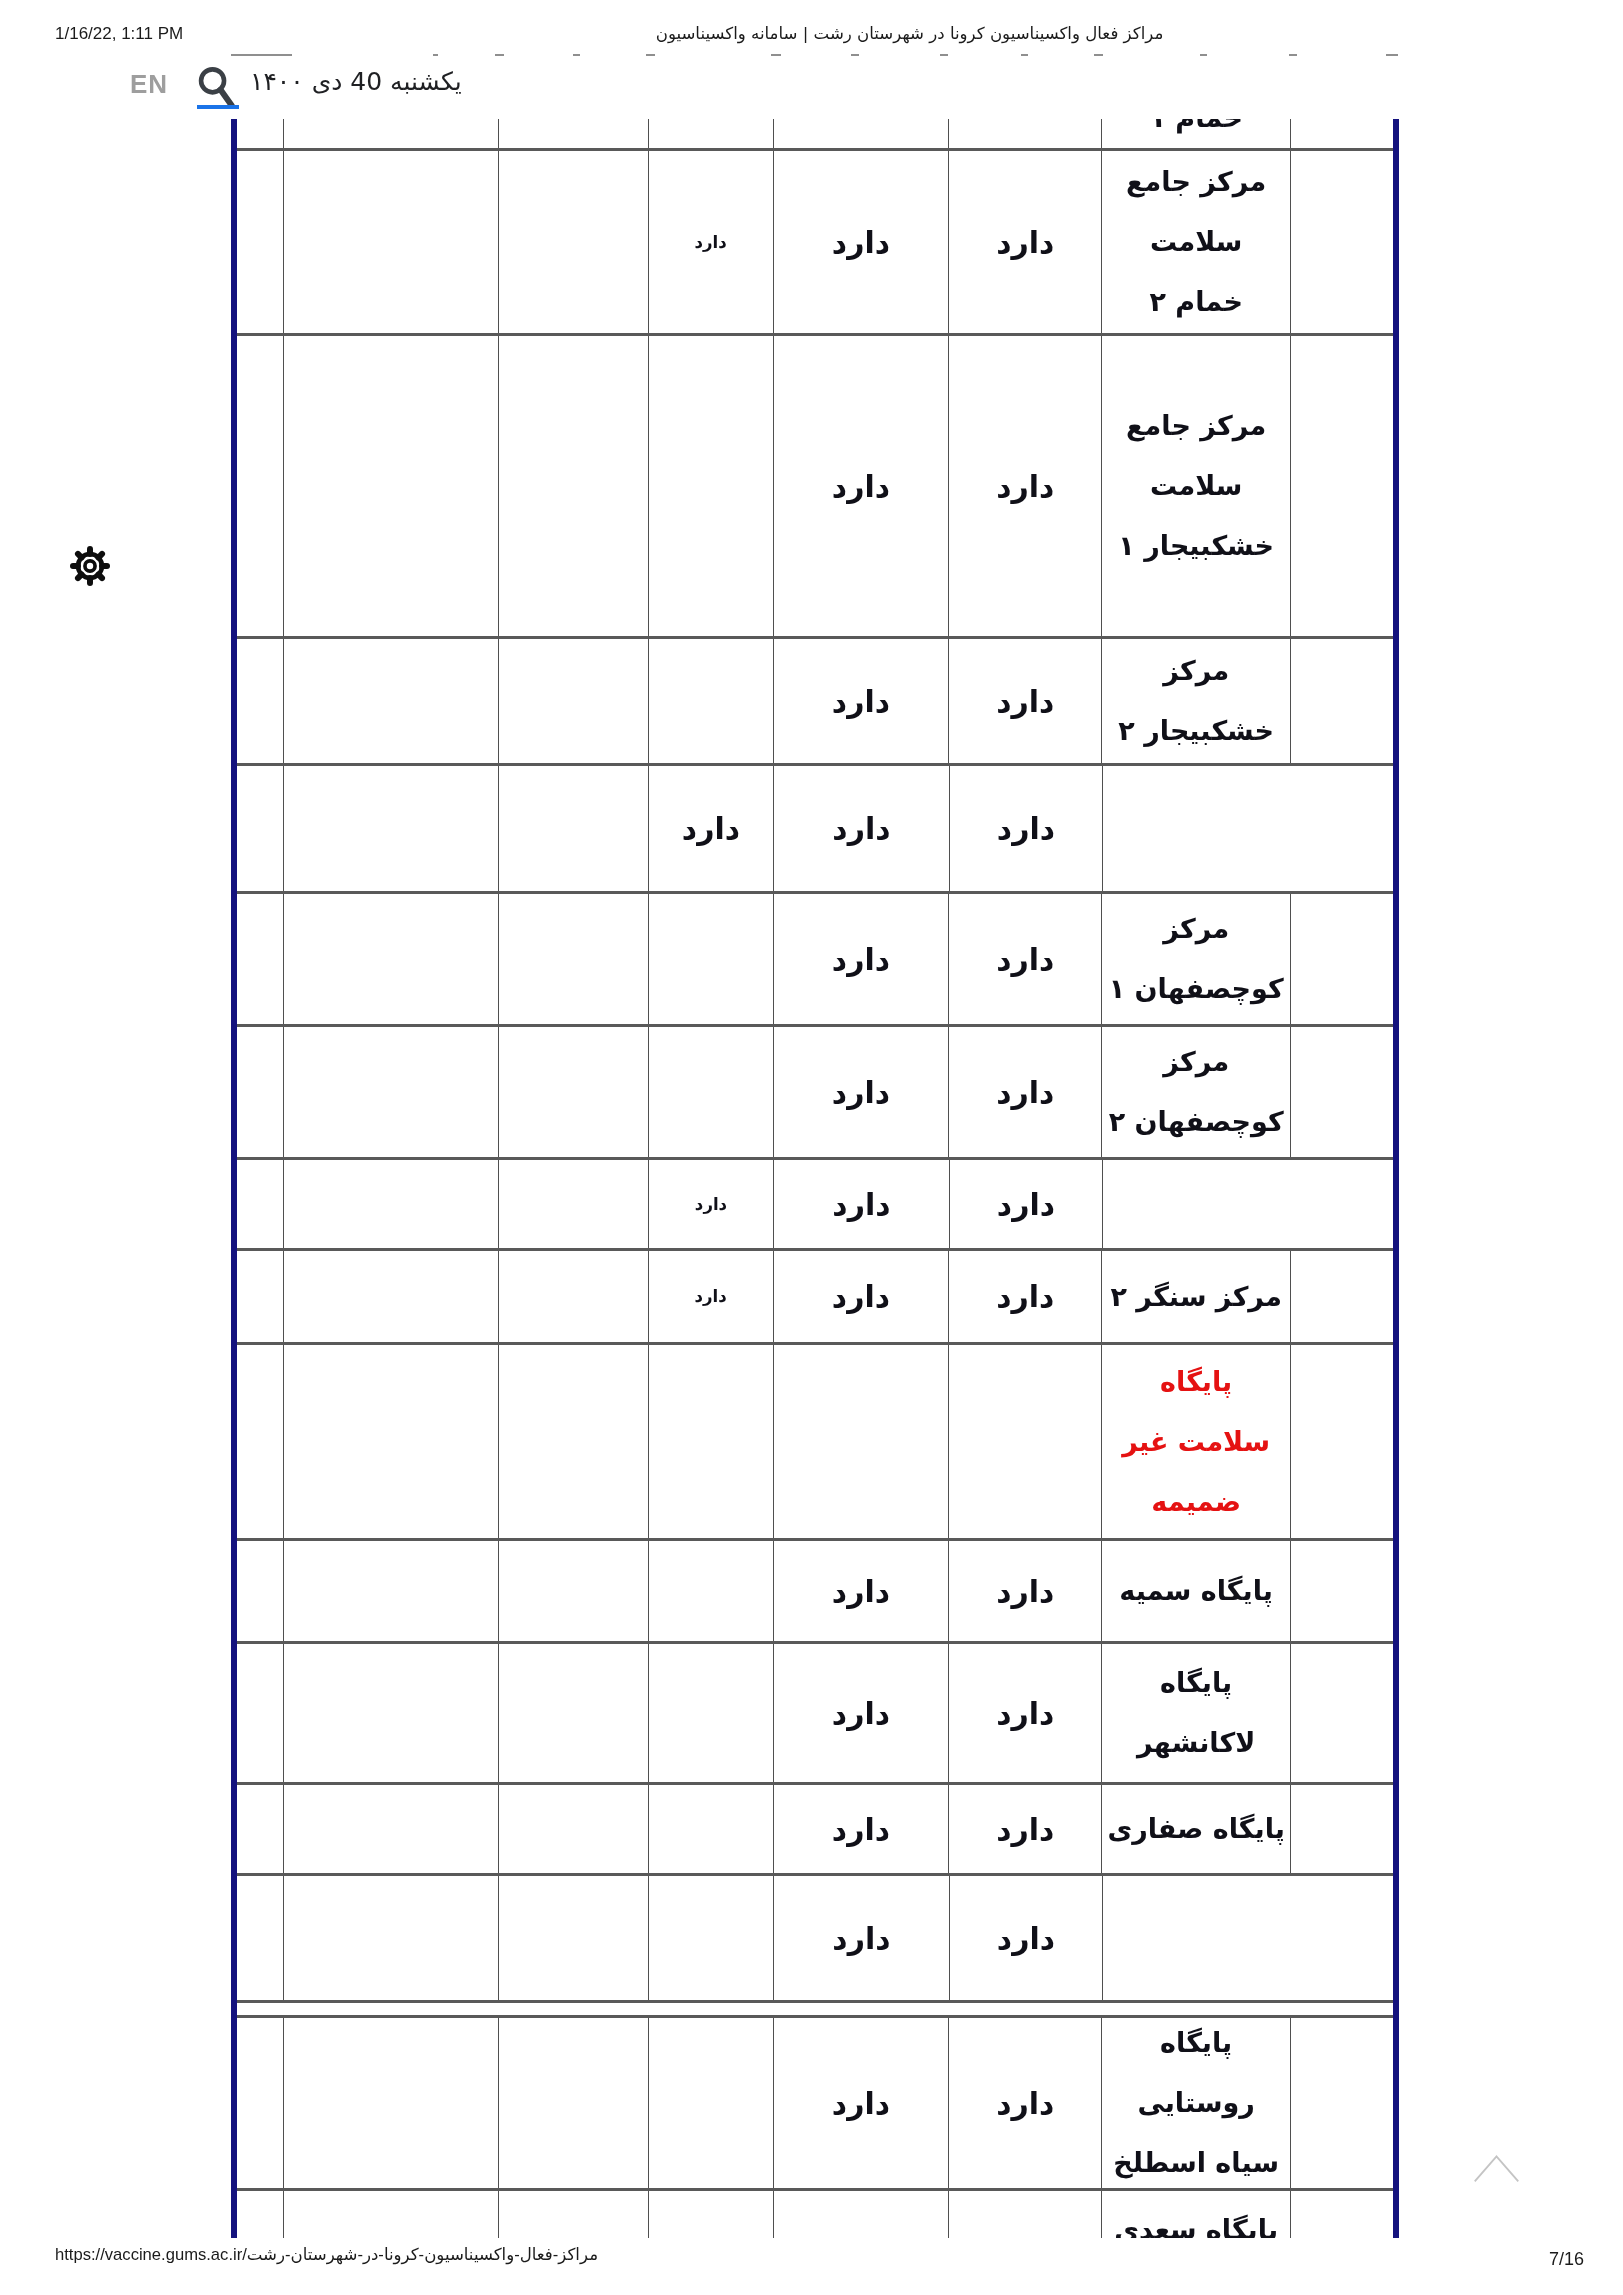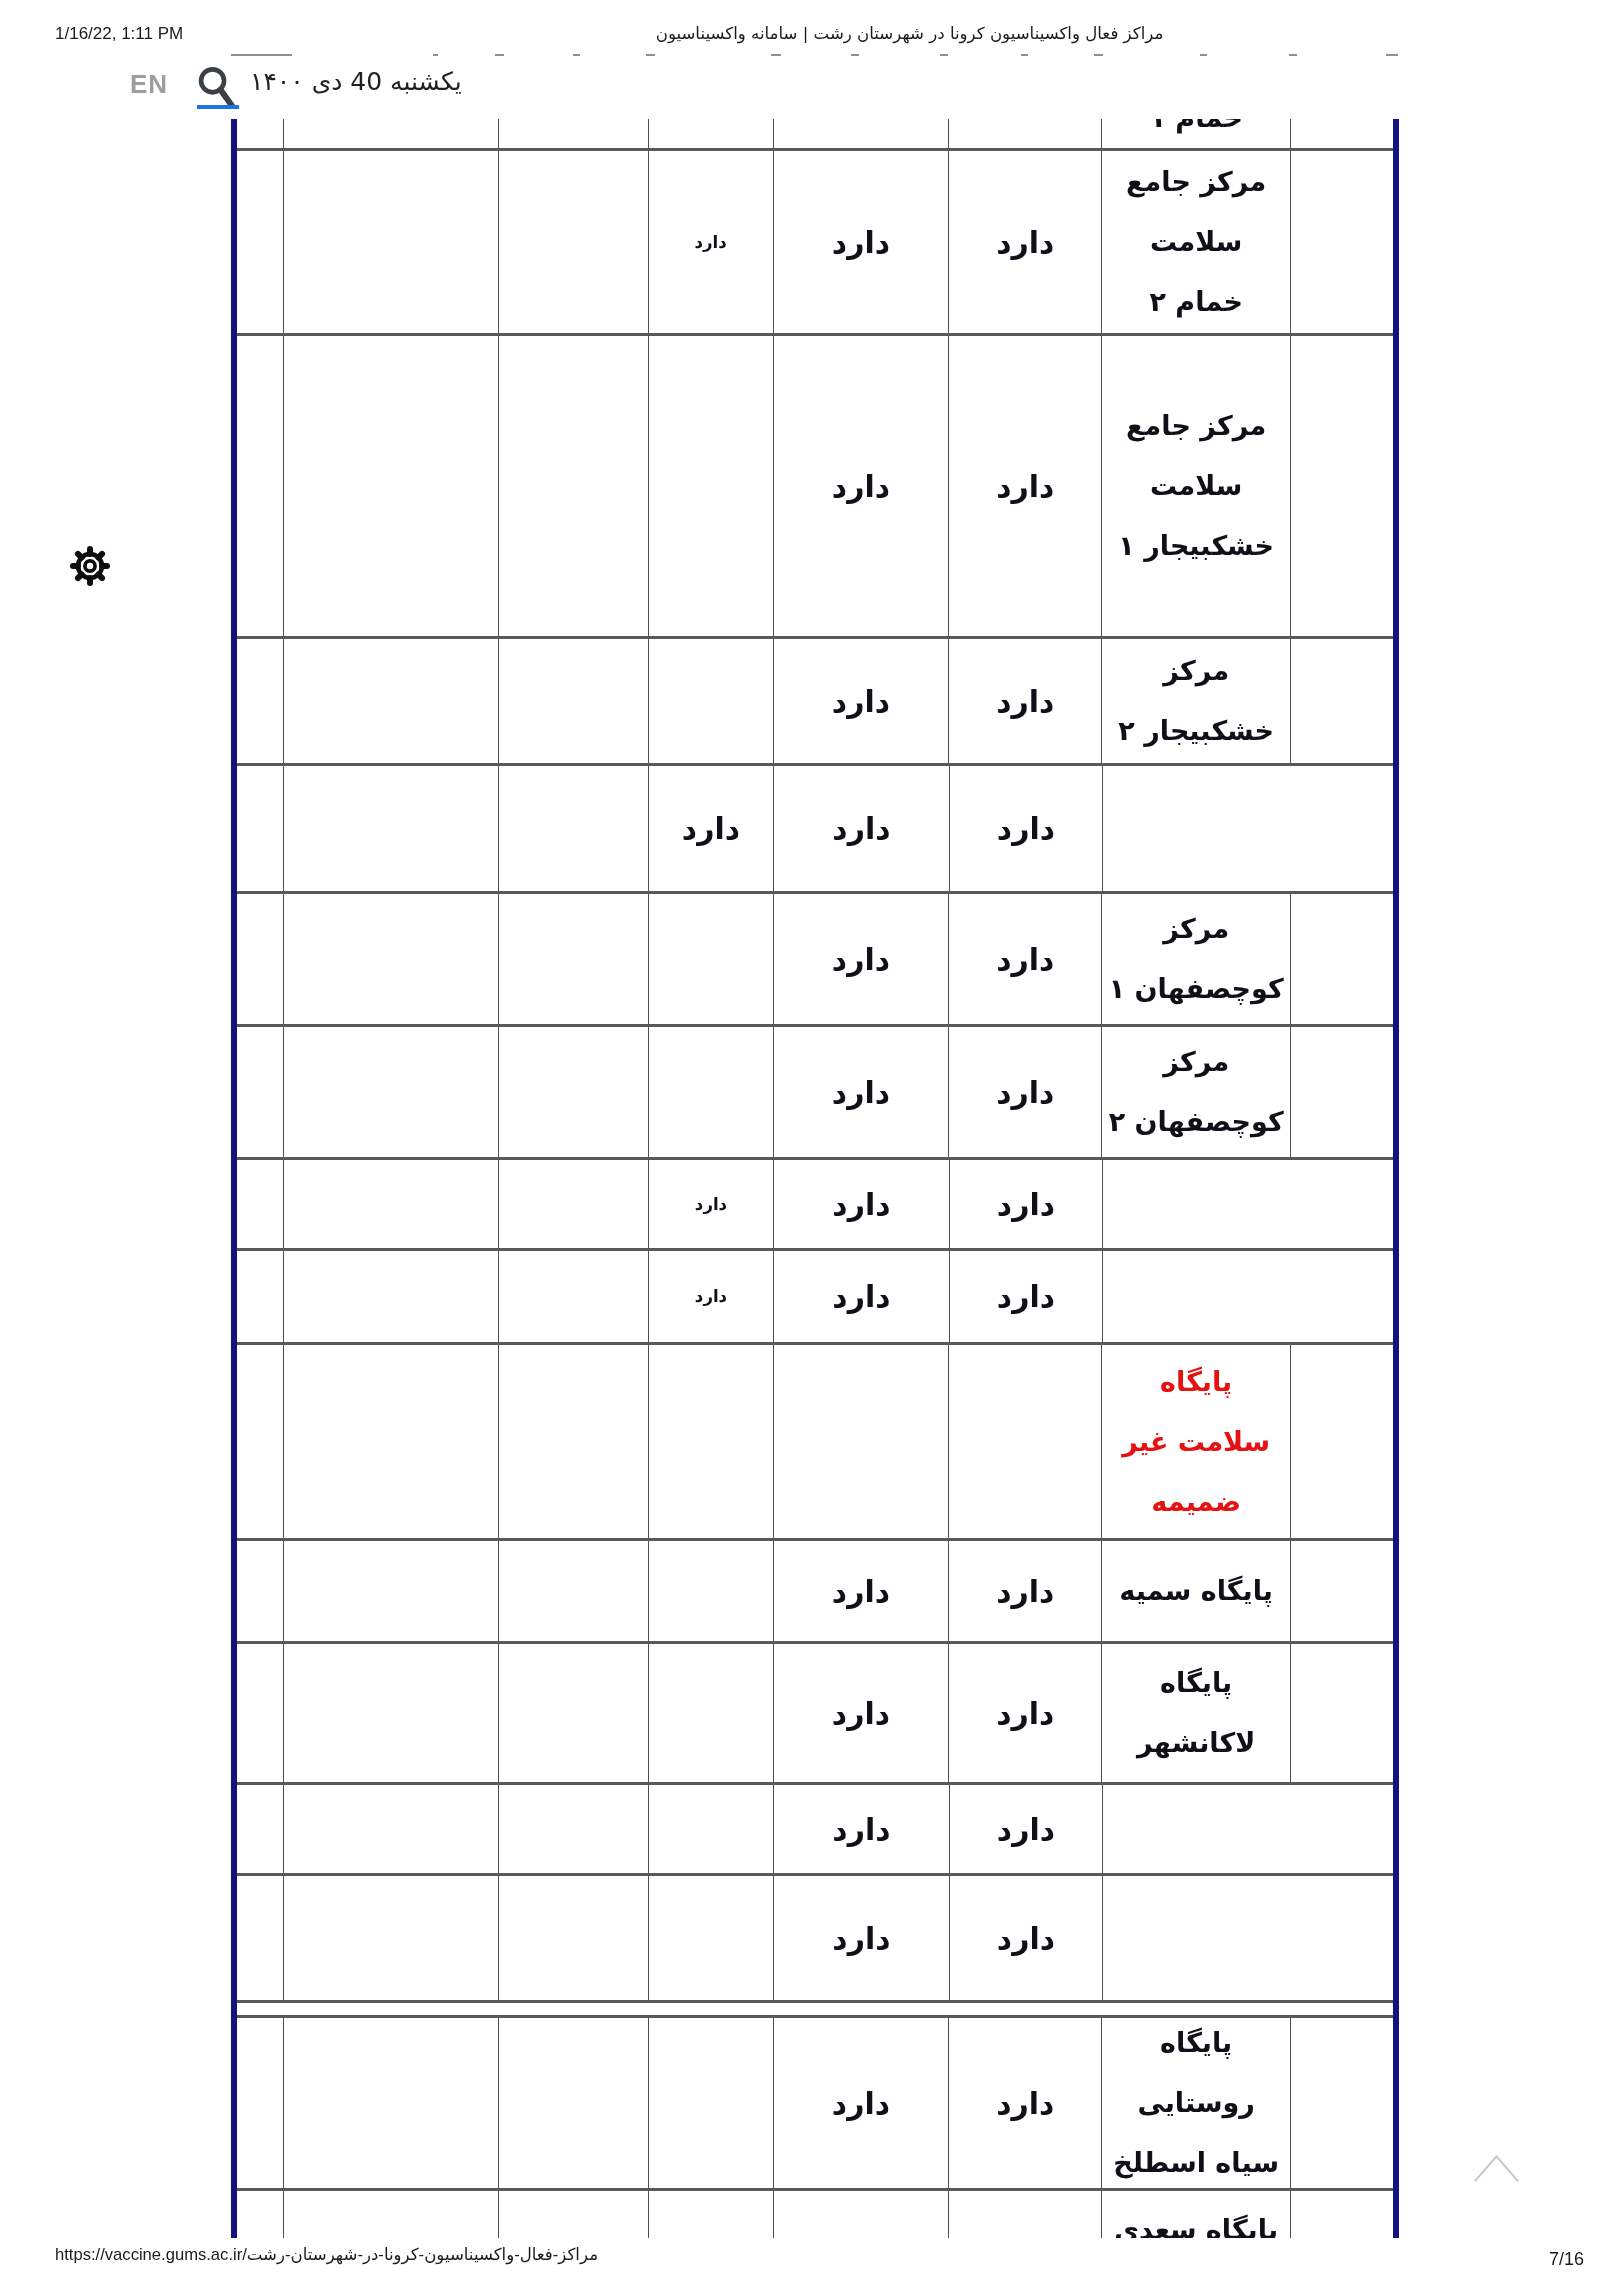--- a/index.html
+++ b/index.html
@@ -210,20 +210,23 @@
         <div class="tcell val" style="width: 153px;">دارد</div>
         <div class="tcell" style="width: 102px;"></div>
       </div>
       <div class="trow" style="height: 94px;">
         <div class="tcell" style="width: 47px;"></div>
         <div class="tcell" style="width: 215px;"></div>
         <div class="tcell" style="width: 150px;"></div>
         <div class="tcell val-small" style="width: 125px;">دارد</div>
         <div class="tcell val" style="width: 176px;">دارد</div>
         <div class="tcell val" style="width: 153px;">دارد</div>
+        <div class="tcell" style="width: 189px;">
+          <span class="name">مرکز سنگر ۲</span>
+        </div>
         <div class="tcell" style="width: 102px;"></div>
       </div>
       <div class="trow" style="height: 196px;">
         <div class="tcell" style="width: 47px;"></div>
         <div class="tcell" style="width: 215px;"></div>
         <div class="tcell" style="width: 150px;"></div>
         <div class="tcell" style="width: 125px;"></div>
         <div class="tcell" style="width: 176px;"></div>
         <div class="tcell" style="width: 153px;"></div>
         <div class="tcell" style="width: 189px;">
@@ -258,20 +261,23 @@
         </div>
         <div class="tcell" style="width: 102px;"></div>
       </div>
       <div class="trow" style="height: 91px;">
         <div class="tcell" style="width: 47px;"></div>
         <div class="tcell" style="width: 215px;"></div>
         <div class="tcell" style="width: 150px;"></div>
         <div class="tcell" style="width: 125px;"></div>
         <div class="tcell val" style="width: 176px;">دارد</div>
         <div class="tcell val" style="width: 153px;">دارد</div>
+        <div class="tcell" style="width: 189px;">
+          <span class="name">پایگاه صفاری</span>
+        </div>
         <div class="tcell" style="width: 102px;"></div>
       </div>
       <div class="trow" style="height: 127px;">
         <div class="tcell" style="width: 47px;"></div>
         <div class="tcell" style="width: 215px;"></div>
         <div class="tcell" style="width: 150px;"></div>
         <div class="tcell" style="width: 125px;"></div>
         <div class="tcell val" style="width: 176px;">دارد</div>
         <div class="tcell val" style="width: 153px;">دارد</div>
         <div class="tcell" style="width: 102px;"></div>

